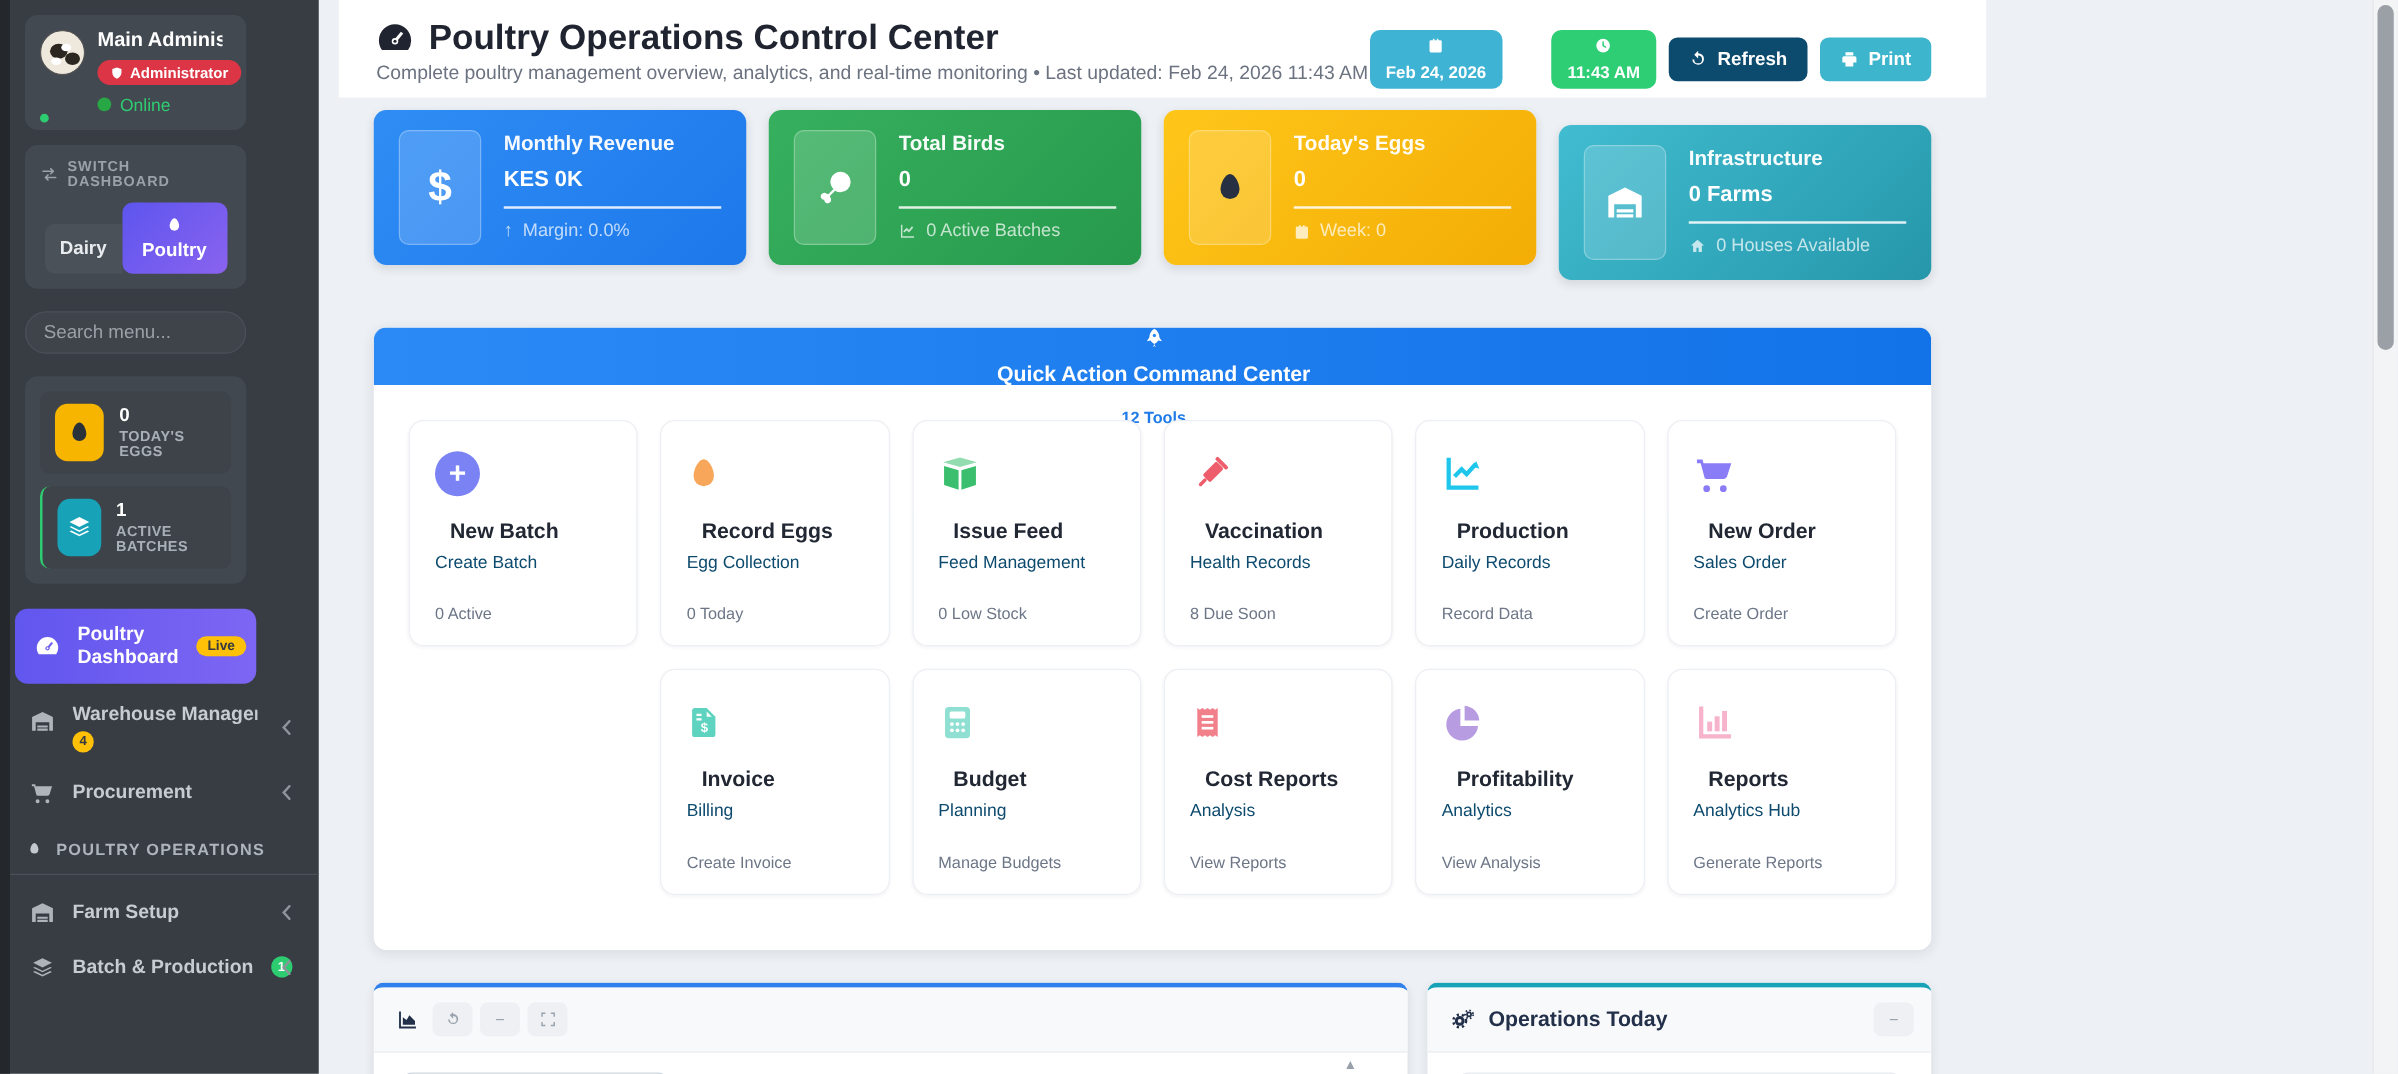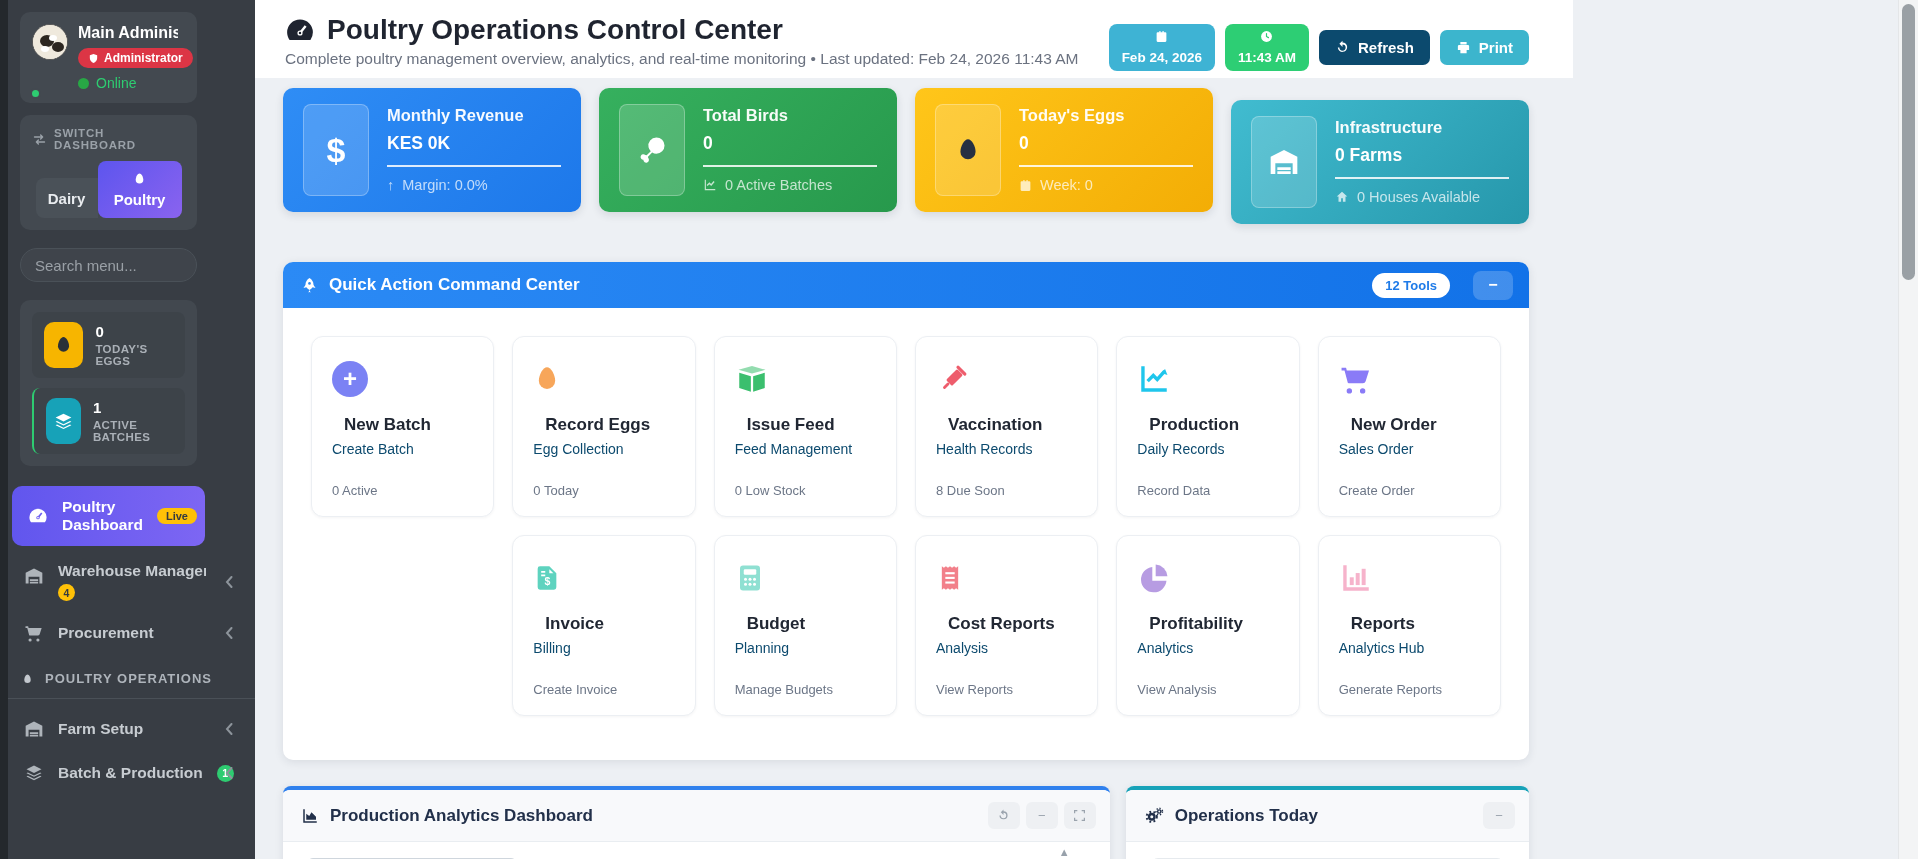--- a/index.html
+++ b/index.html
@@ -47,50 +47,50 @@
   .num-badge { width:17px; height:17px; border-radius:50%; font-size:10.5px; font-weight:bold; display:inline-flex; align-items:center; justify-content:center; }
   .num-badge.yellow { background:#ffc107; color:#343a40; }
   .num-badge.green { background:#2ecc71; color:#fff; }
   .chev { position:absolute; right:22px; top:50%; transform:translateY(-50%); color:#8d949b; }
   .ni-col { display:flex; flex-direction:column; gap:4px; min-width:0; }
   .ni-label-clip { white-space:nowrap; overflow:hidden; max-width:148px; }
   .sec-head { display:flex; align-items:center; gap:12px; padding:16px 20px 8px 22px; color:#aeb4bb; font-size:13px; font-weight:bold; letter-spacing:1px; }
   .sec-div { border-top:1px solid #4a5057; margin:4px 0 8px 0; }
 
   
-  .main { position:absolute; left:255px; top:0; width:1318px; height:859px; }
+  .main { position:absolute; left:271px; top:0; width:1318px; height:859px; }
   .topbar { position:relative; height:78px; background:#fff; }
   .title-row { display:flex; align-items:center; gap:12px; padding:14px 0 0 30px; }
   .page-title { font-size:28px; font-weight:bold; color:#1f2430; }
   .page-sub { padding:4px 0 0 30px; font-size:15.5px; color:#6b7280; }
   .topbar-actions { position:absolute; right:44px; top:24px; display:flex; align-items:center; gap:10px; }
   .mini-badge { display:inline-flex; align-items:center; gap:7px; color:#fff; font-size:13.5px; font-weight:bold; padding:6px 13px; border-radius:8px;flex-direction:column; }
   .mini-badge.tealbg { background:#3eb3d4; }
-  .mini-badge.greenbg { background:#2dce74; }
+  .mini-badge.greenbg { background:#2dce74;margin-left:29px; }
   .act-btn { display:inline-flex; align-items:center; gap:8px; color:#fff; font-size:15px; font-weight:bold; padding:9px 16px; border-radius:7px; border:none; cursor:pointer; }
   .act-btn.blue { background:#0c4a6e; }
   .act-btn.teal { background:#3cb5cd; }
 
   .content { position:absolute; left:0; top:78px; right:20px; bottom:0; padding:10px 24px 0 28px; }
 
   .stat-grid { display:grid; grid-template-columns:repeat(4,1fr); gap:18px; }
   .big-card { height:124px; border-radius:10px; padding:16px 20px; color:#fff; display:flex; gap:18px; box-shadow:0 3px 8px rgba(30,40,60,.12); }
   .big-card.c-blue { background:linear-gradient(135deg,#2f8df5,#1d78ea); }
   .big-card.c-green { background:linear-gradient(135deg,#36b05e,#27994c); }
   .big-card.c-yellow { background:linear-gradient(135deg,#ffc61a,#f3ad05); }
   .big-card.c-teal { background:linear-gradient(135deg,#41bcd0,#2697ab);margin-top:12px; }
   .bc-iconbox { flex:0 0 66px; height:92px; border-radius:8px; background:rgba(255,255,255,.16); border:1px solid rgba(255,255,255,.28); display:flex; align-items:center; justify-content:center; }
   .bc-body { flex:1; display:flex; flex-direction:column; padding-top:2px; }
   .bc-title { font-size:16.5px; font-weight:600; color:rgba(255,255,255,.96); }
   .bc-value { font-size:17.5px; font-weight:bold; margin-top:8px; }
   .bc-hr { border-top:2px solid rgba(255,255,255,.85); margin:11px 0 10px 0; }
   .bc-footer { font-size:14.5px; color:rgba(255,255,255,.72); display:flex; align-items:center; gap:8px; }
 
   .qa-panel { margin-top:38px; background:#fff; border-radius:10px; box-shadow:0 2px 10px rgba(30,40,60,.10); overflow:hidden; }
-  .qa-head { height:46px; background:linear-gradient(90deg,#2b8af5,#1272e8); display:flex; align-items:center; padding:0 16px 0 18px; gap:11px; }
+  .qa-head { height:46px; background:linear-gradient(90deg,#2b8af5,#1272e8); display:flex; align-items:center; padding:0 16px 0 18px; gap:11px;flex-direction:column; }
   .qa-title { color:#fff; font-size:17px; font-weight:bold; flex:1; }
   .tools-pill { background:#fff; color:#1f7be8; font-size:13px; font-weight:bold; padding:5px 13px; border-radius:14px; }
   .qa-min { width:40px; height:29px; margin-left:12px; border-radius:8px; background:rgba(255,255,255,.20); border:none; color:#fff; font-size:16px; font-weight:bold; cursor:pointer; }
   .qa-body { padding:28px 28px 44px 28px; }
   .qa-grid { display:grid; grid-template-columns:repeat(6,1fr); gap:18px; }
   .qa-card { border:1px solid #eceff3; border-radius:12px; padding:22px 20px 18px 20px; min-height:180px; background:#fff; box-shadow:0 1px 3px rgba(30,40,60,.05); display:flex; flex-direction:column; cursor:pointer; }
   .qa-card:nth-child(7) { grid-column:2; }
   .qa-ic { height:40px; display:flex; align-items:center; margin-bottom:16px; }
   .qa-t { font-size:17px; font-weight:bold; color:#212733; margin-bottom:6px;margin-left:12px; }
   .qa-s { font-size:14px; color:#0c4a6e; margin-bottom:auto; }
@@ -609,21 +609,20 @@
 
     <div class="bottom-row">
       <div class="panel blue-top">
         <div class="panel-head">
           <span>
             <svg viewBox="0 0 24 24" width="18" height="18">
                 <path fill="#22304a" d="M3 3h2v16h16v2H3V3z"></path>
                 <path fill="#22304a" d="M7 17V9l4 3 3-5 6 6v4H7z"></path>
               </svg>
           </span>
-          <span class="panel-title">Production Analytics Dashboard</span>
           <div class="ghost-group">
             <button class="ghost-btn">
               <svg viewBox="0 0 24 24" width="13" height="13">
                   <path fill="currentColor" d="M12 4V1L7 6l5 5V7a5 5 0 11-5 5H4.5A7.5 7.5 0 1012 4z"></path>
                 </svg>
             </button>
             <button class="ghost-btn">−</button>
             <button class="ghost-btn">
               <svg viewBox="0 0 24 24" width="13" height="13">
                   <path d="M3 8V3h5M16 3h5v5M21 16v5h-5M8 21H3v-5" stroke="currentColor" stroke-width="2.2" fill="none"></path>

